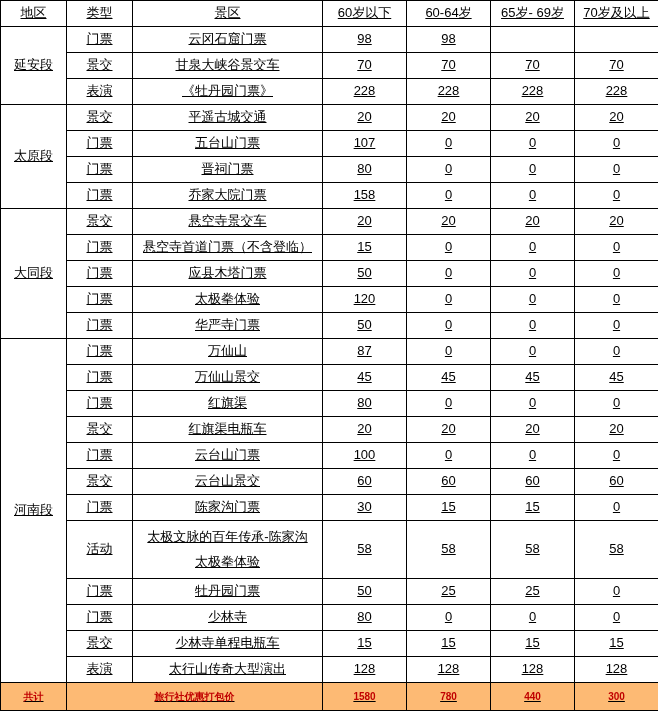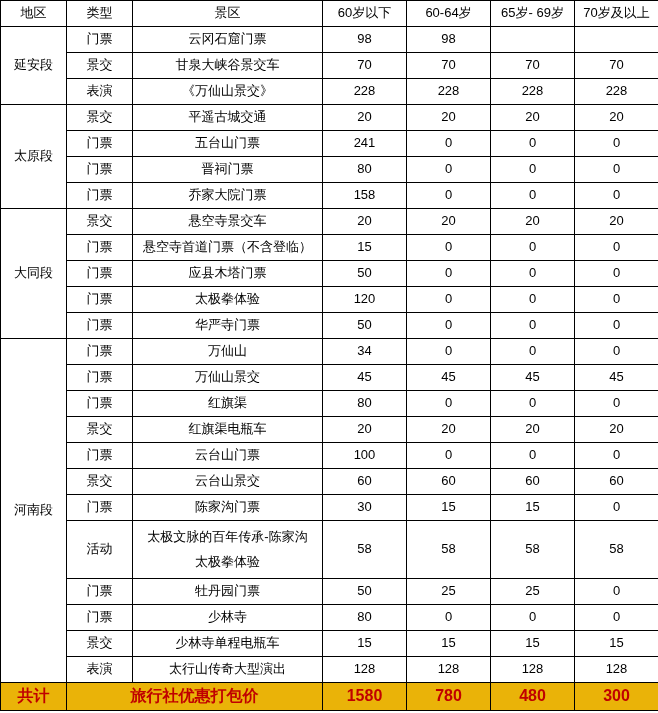--- a/index.html
+++ b/index.html
@@ -46,43 +46,43 @@
     font-weight: bold;
     font-size: 14px;
   }
   td.spot {
     font-size: 13px;
   }
   td.spot.two-line {
     line-height: 1.9;
   }
   tr.total td {
-    background: #eab308;
+    background: #fdba74;
     font-weight: bold;
     color: #c00000;
     height: 28px;
-    font-size: 16px;
+    font-size: 10px;
   }
   tr.total td.total-label {
     color: #c00000;
   }
   tr.total td.total-text {
     color: #c00000;
   }
   .wm {
     position: absolute;
     right: 12px;
     bottom: 36px;
     font-size: 13px;
     color: #c9c9c9;
     letter-spacing: 1px;
     pointer-events: none;
     font-family: "Liberation Sans", sans-serif;
   }
-  .page-wrap { position: relative; width: 524px; height: 713px; }
+  .page-wrap { position: relative; width: 524px; height: 713px; text-decoration: underline; }
 </style>
 </head>
 <body>
 
 <div class="page-wrap">
 
 <table class="price-table">
   <colgroup>
     <col class="c-region">
         <col class="c-type">
@@ -116,39 +116,39 @@
         <tr>
           <td>景交</td>
           <td class="spot">甘泉大峡谷景交车</td>
           <td>70</td>
           <td>70</td>
           <td>70</td>
           <td>70</td>
         </tr>
         <tr>
           <td>表演</td>
-          <td class="spot">《万仙山景交》</td>
+          <td class="spot">《牡丹园门票》</td>
           <td>228</td>
           <td>228</td>
           <td>228</td>
           <td>228</td>
         </tr>
         <tr>
           <td class="region" rowspan="4">太原段</td>
           <td>景交</td>
           <td class="spot">平遥古城交通</td>
           <td>20</td>
           <td>20</td>
           <td>20</td>
           <td>20</td>
         </tr>
         <tr>
           <td>门票</td>
           <td class="spot">五台山门票</td>
-          <td>241</td>
+          <td>107</td>
           <td>0</td>
           <td>0</td>
           <td>0</td>
         </tr>
         <tr>
           <td>门票</td>
           <td class="spot">晋祠门票</td>
           <td>80</td>
           <td>0</td>
           <td>0</td>
@@ -200,21 +200,21 @@
           <td class="spot">华严寺门票</td>
           <td>50</td>
           <td>0</td>
           <td>0</td>
           <td>0</td>
         </tr>
         <tr>
           <td class="region" rowspan="13">河南段</td>
           <td>门票</td>
           <td class="spot">万仙山</td>
-          <td>34</td>
+          <td>87</td>
           <td>0</td>
           <td>0</td>
           <td>0</td>
         </tr>
         <tr>
           <td>门票</td>
           <td class="spot">万仙山景交</td>
           <td>45</td>
           <td>45</td>
           <td>45</td>
@@ -300,20 +300,20 @@
           <td>128</td>
           <td>128</td>
         </tr>
       </tbody>
   <tfoot>
     <tr class="total">
       <td class="total-label">共计</td>
       <td class="total-text" colspan="2">旅行社优惠打包价</td>
       <td>1580</td>
       <td>780</td>
-      <td>480</td>
+      <td>440</td>
       <td>300</td>
     </tr>
   </tfoot>
 </table>
 
 
 </div>
 
 </body></html>

